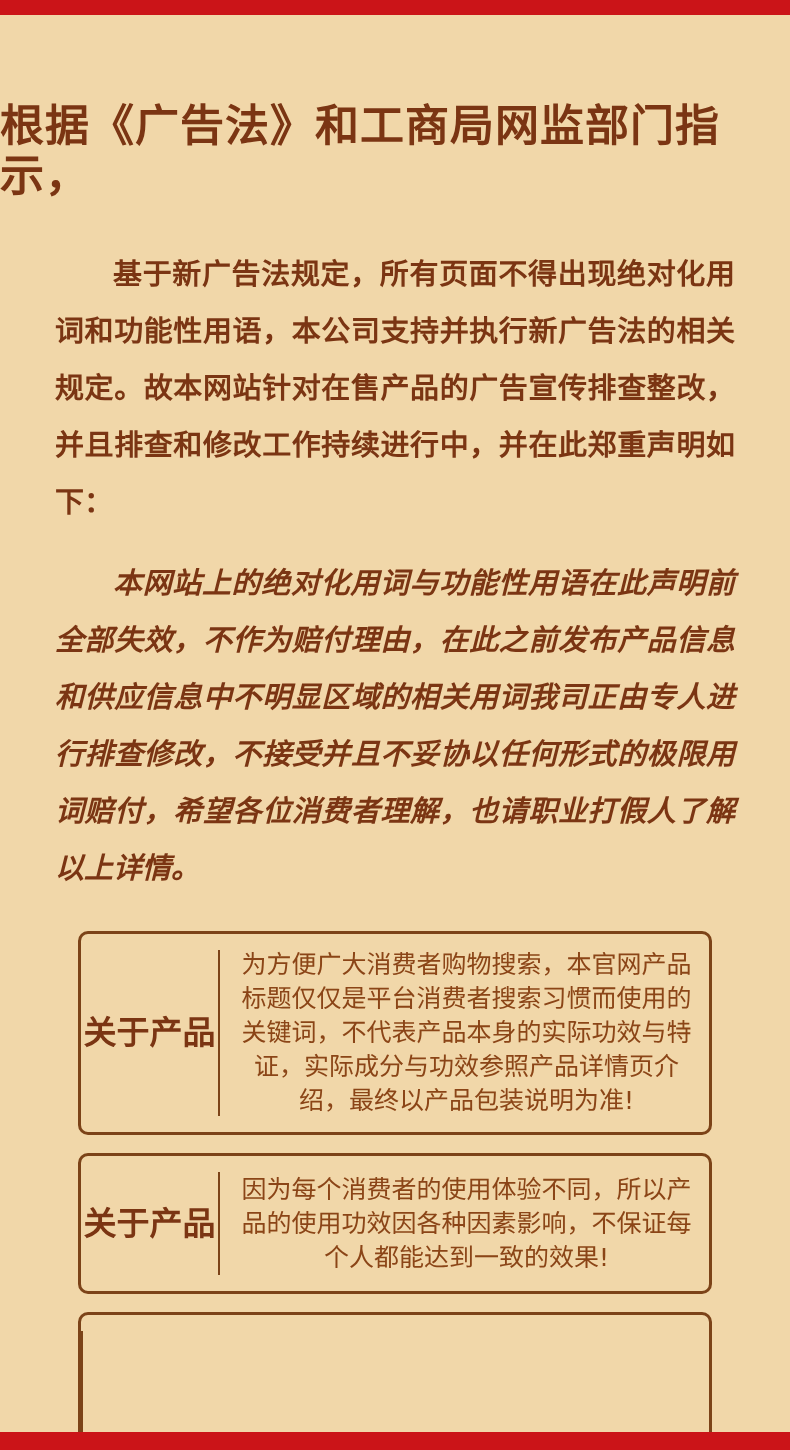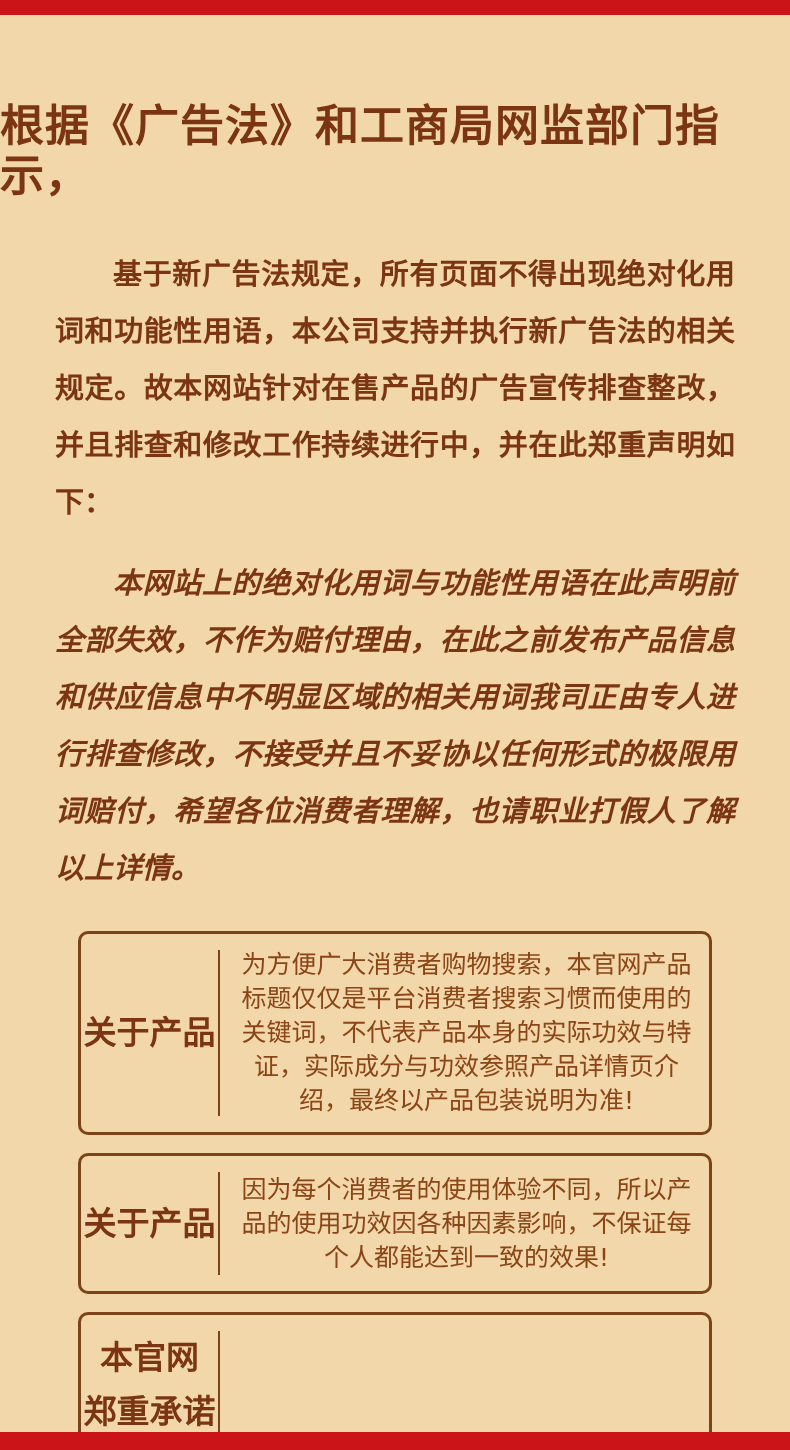--- a/index.html
+++ b/index.html
@@ -105,24 +105,20 @@
 
     <div class="notice-box b2">
       <div class="notice-label">
         <span>关于产品</span><br>
       </div>
       <div class="notice-divider"></div>
       <div class="notice-text">因为每个消费者的使用体验不同，所以产品的使用功效因各种因素影响，不保证每个人都能达到一致的效果!</div>
     </div>
 
     <div class="notice-box b3">
-      <div class="notice-label">
-        <span>本官网</span><br>
-        <span>郑重承诺</span>
-      </div>
       <div class="notice-divider"></div>
     </div>
 
   </div>
 
   <div class="band band-bottom"></div>
 
 </div>
 
 </body></html>

